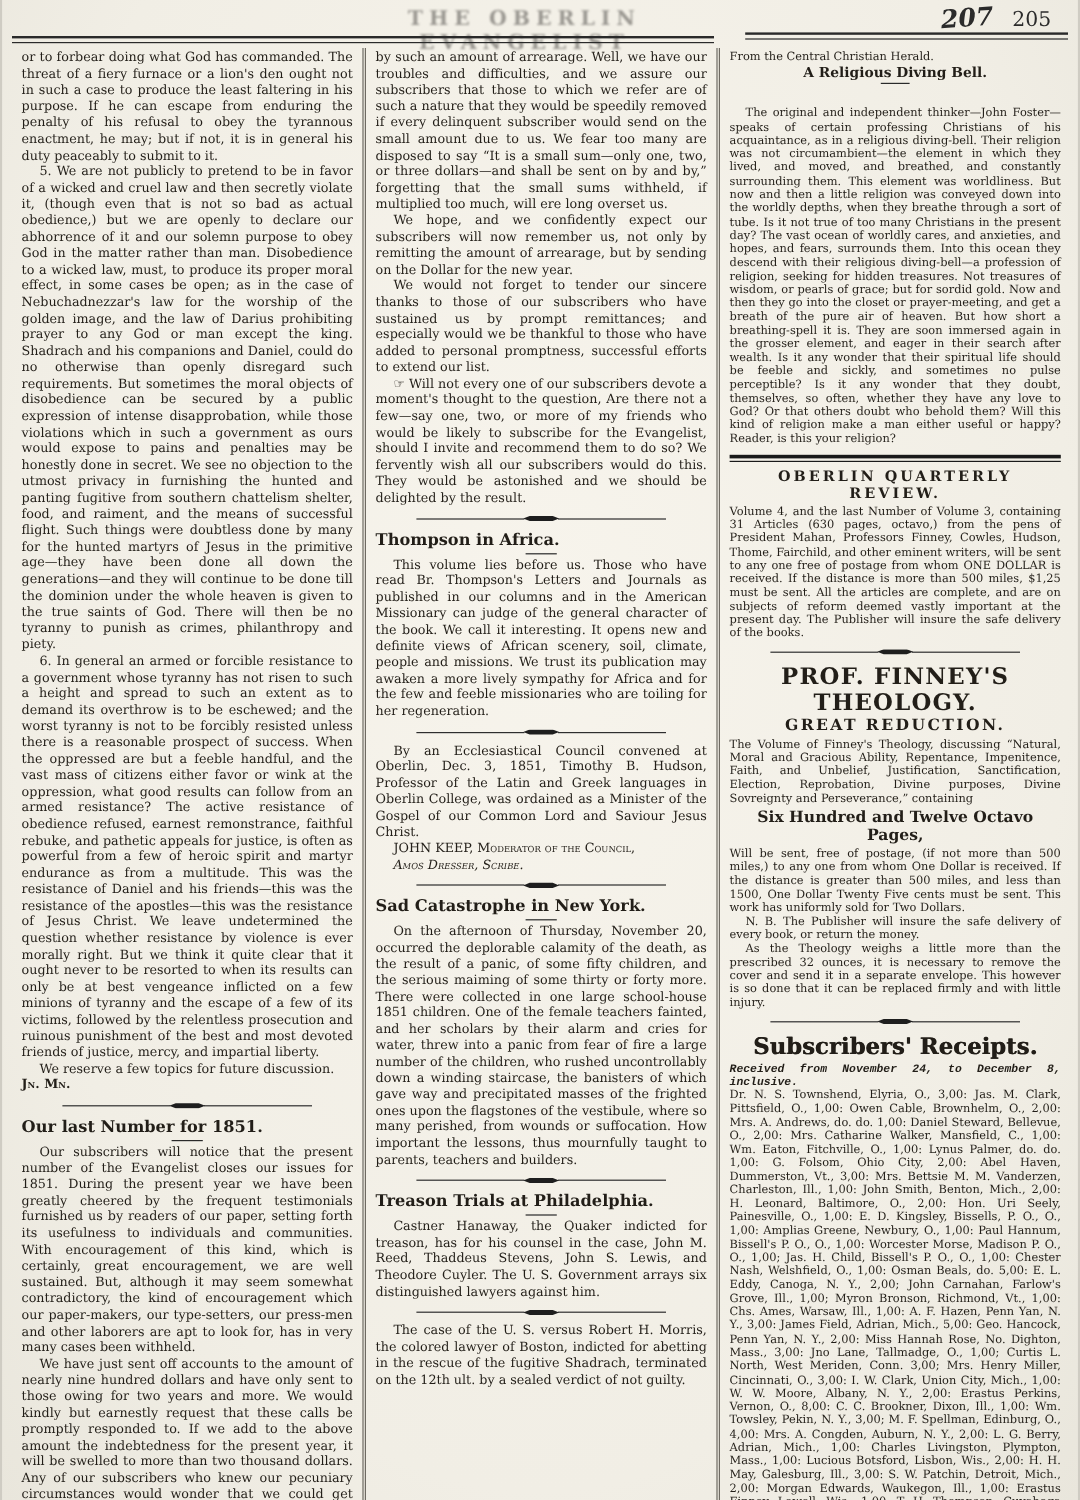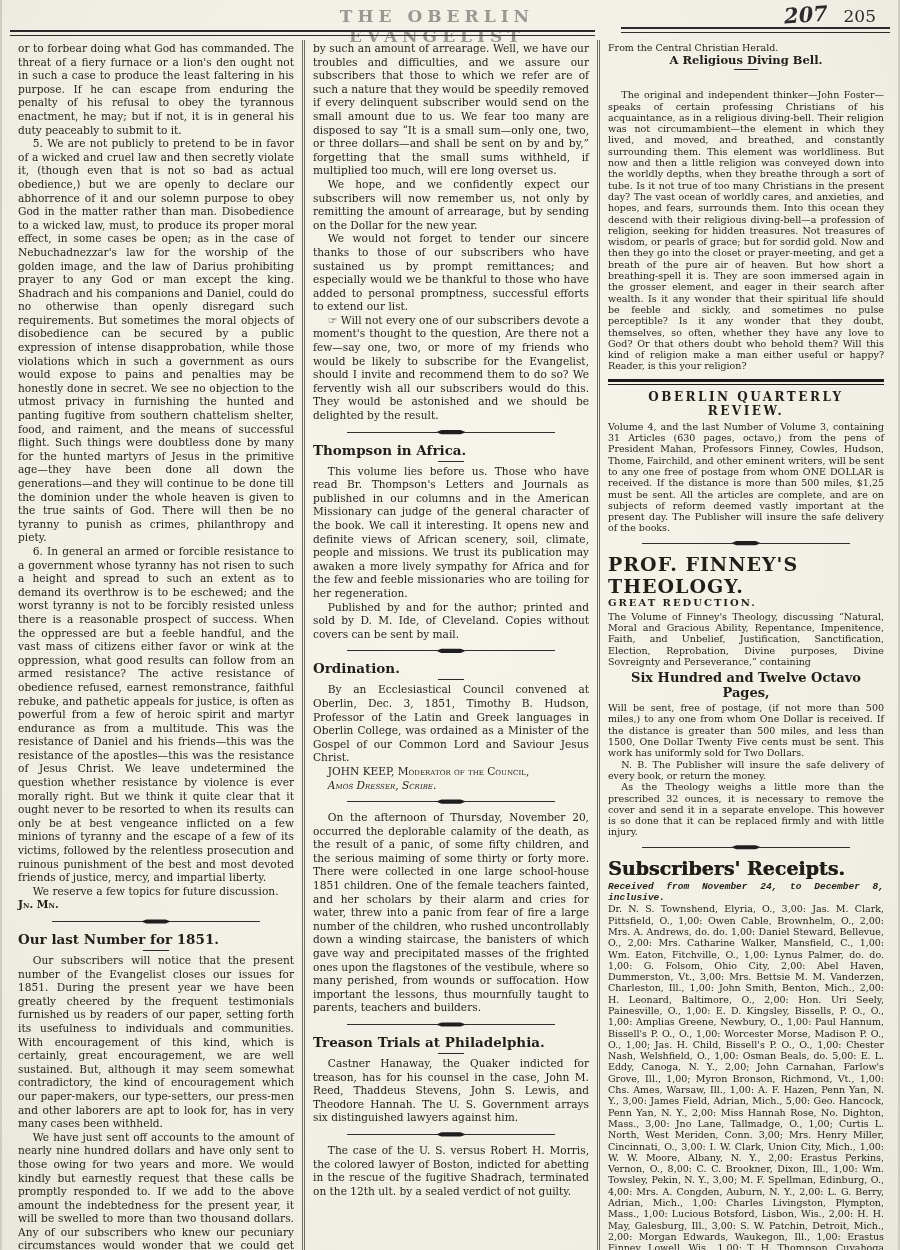--- a/index.html
+++ b/index.html
@@ -30,24 +30,24 @@
   .divider .line{flex:1;border-top:1px solid #2e2e2e;}
   .divider .diamond{width:30px;height:5px;background:#1e1e1e;margin:0 -1px;
         clip-path:polygon(0 50%,18% 8%,82% 8%,100% 50%,82% 92%,18% 92%);}
   .h-art{font-weight:bold;font-size:13.5px;margin:4px 0 2px;}
   .h-art::after{content:"";display:block;width:26px;border-top:1px solid #2a2a2a;margin:3px auto 3px;}
   .credit{text-align:center;font-size:10.5px;margin:0 0 2px;}
   .h-sub{font-weight:bold;text-align:center;font-size:11.5px;margin:0 0 19px;}
   .h-sub::after{content:"";display:block;width:24px;border-top:1px solid #2a2a2a;margin:2px auto 3px;}
   .rule-heavy{border-top:3px solid #191919;border-bottom:1px solid #191919;height:2px;margin:7px 0 5px;}
   .h-caps{font-weight:bold;text-align:center;font-size:12px;letter-spacing:2.5px;margin:2px 0 3px;}
-  .h-finney{font-weight:bold;font-size:19px;letter-spacing:1px;margin:6px 0 0;}
-  .h-great{font-weight:bold;text-align:left;font-size:10px;letter-spacing:2px;margin:0 0 3px;}
+  .h-finney{font-weight:bold;text-align:center;font-size:19px;letter-spacing:1px;margin:6px 0 0;}
+  .h-great{font-weight:bold;text-align:center;font-size:13px;letter-spacing:2px;margin:0 0 3px;}
   .h-pages{font-weight:bold;text-align:center;font-size:13px;margin:3px 0 2px;}
-  .h-receipts{font-weight:bold;font-size:19px;margin:4px 0 2px;
+  .h-receipts{font-weight:bold;text-align:center;font-size:19px;margin:4px 0 2px;
         text-shadow:0.4px 0 0 #221e18;}
   .rec-date{font-weight:bold;font-style:italic;text-align:center;font-size:10.5px;margin:0 0 3px;text-indent:0 !important;font-family:Liberation Mono, monospace;}
   .h-postm{font-variant:small-caps;text-align:right;font-size:11px;margin:3px 0 1px;letter-spacing:1px;}
 </style>
 </head>
 <body>
 
 <div class="page">
 
   <div class="masthead">THE OBERLIN EVANGELIST</div>
@@ -83,43 +83,42 @@
       <p>We hope, and we confidently expect our subscribers will now remember us, not only by remitting the amount of arrearage, but by sending on the Dollar for the new year.</p>
       <p>We would not forget to tender our sincere thanks to those of our subscribers who have sustained us by prompt remittances; and especially would we be thankful to those who have added to personal promptness, successful efforts to extend our list.</p>
       <p>☞ Will not every one of our subscribers devote a moment's thought to the question, Are there not a few—say one, two, or more of my friends who would be likely to subscribe for the Evangelist, should I invite and recommend them to do so? We fervently wish all our subscribers would do this. They would be astonished and we should be delighted by the result.</p>
       <div class="divider">
         <span class="line"></span>
         <span class="diamond"></span>
         <span class="line"></span>
       </div>
       <h2 class="h-art">Thompson in Africa.</h2>
       <p>This volume lies before us. Those who have read Br. Thompson's Letters and Journals as published in our columns and in the American Missionary can judge of the general character of the book. We call it interesting. It opens new and definite views of African scenery, soil, climate, people and missions. We trust its publication may awaken a more lively sympathy for Africa and for the few and feeble missionaries who are toiling for her regeneration.</p>
-      <p>Published by and for the author; printed and sold by D. M. Ide, of Cleveland. Copies without covers can be sent by mail.</p>
       <div class="divider">
         <span class="line"></span>
         <span class="diamond"></span>
         <span class="line"></span>
       </div>
-      <h2 class="h-art">Ordination.</h2>
       <p>By an Ecclesiastical Council convened at Oberlin, Dec. 3, 1851, Timothy B. Hudson, Professor of the Latin and Greek languages in Oberlin College, was ordained as a Minister of the Gospel of our Common Lord and Saviour Jesus Christ.</p>
       <p class="sig-line">JOHN KEEP, Moderator of the Council,</p>
       <p class="sig-line2">Amos Dresser, Scribe.</p>
       <div class="divider">
         <span class="line"></span>
         <span class="diamond"></span>
         <span class="line"></span>
       </div>
+      <h2 class="h-art">Sad Catastrophe in New York.</h2>
       <p>On the afternoon of Thursday, November 20, occurred the deplorable calamity of the death, as the result of a panic, of some fifty children, and the serious maiming of some thirty or forty more. There were collected in one large school-house 1851 children. One of the female teachers fainted, and her scholars by their alarm and cries for water, threw into a panic from fear of fire a large number of the children, who rushed uncontrollably down a winding staircase, the banisters of which gave way and precipitated masses of the frighted ones upon the flagstones of the vestibule, where so many perished, from wounds or suffocation. How important the lessons, thus mournfully taught to parents, teachers and builders.</p>
       <div class="divider">
         <span class="line"></span>
         <span class="diamond"></span>
         <span class="line"></span>
       </div>
       <h2 class="h-art">Treason Trials at Philadelphia.</h2>
-      <p>Castner Hanaway, the Quaker indicted for treason, has for his counsel in the case, John M. Reed, Thaddeus Stevens, John S. Lewis, and Theodore Hannah. The U. S. Government arrays six distinguished lawyers against him.</p>
+      <p>Castner Hanaway, the Quaker indicted for treason, has for his counsel in the case, John M. Reed, Thaddeus Stevens, John S. Lewis, and Theodore Cuyler. The U. S. Government arrays six distinguished lawyers against him.</p>
       <div class="divider">
         <span class="line"></span>
         <span class="diamond"></span>
         <span class="line"></span>
       </div>
       <p>The case of the U. S. versus Robert H. Morris, the colored lawyer of Boston, indicted for abetting in the rescue of the fugitive Shadrach, terminated on the 12th ult. by a sealed verdict of not guilty.</p>
     </section>
 
     <section class="col col3">
       <p class="credit noindent">From the Central Christian Herald.</p>

